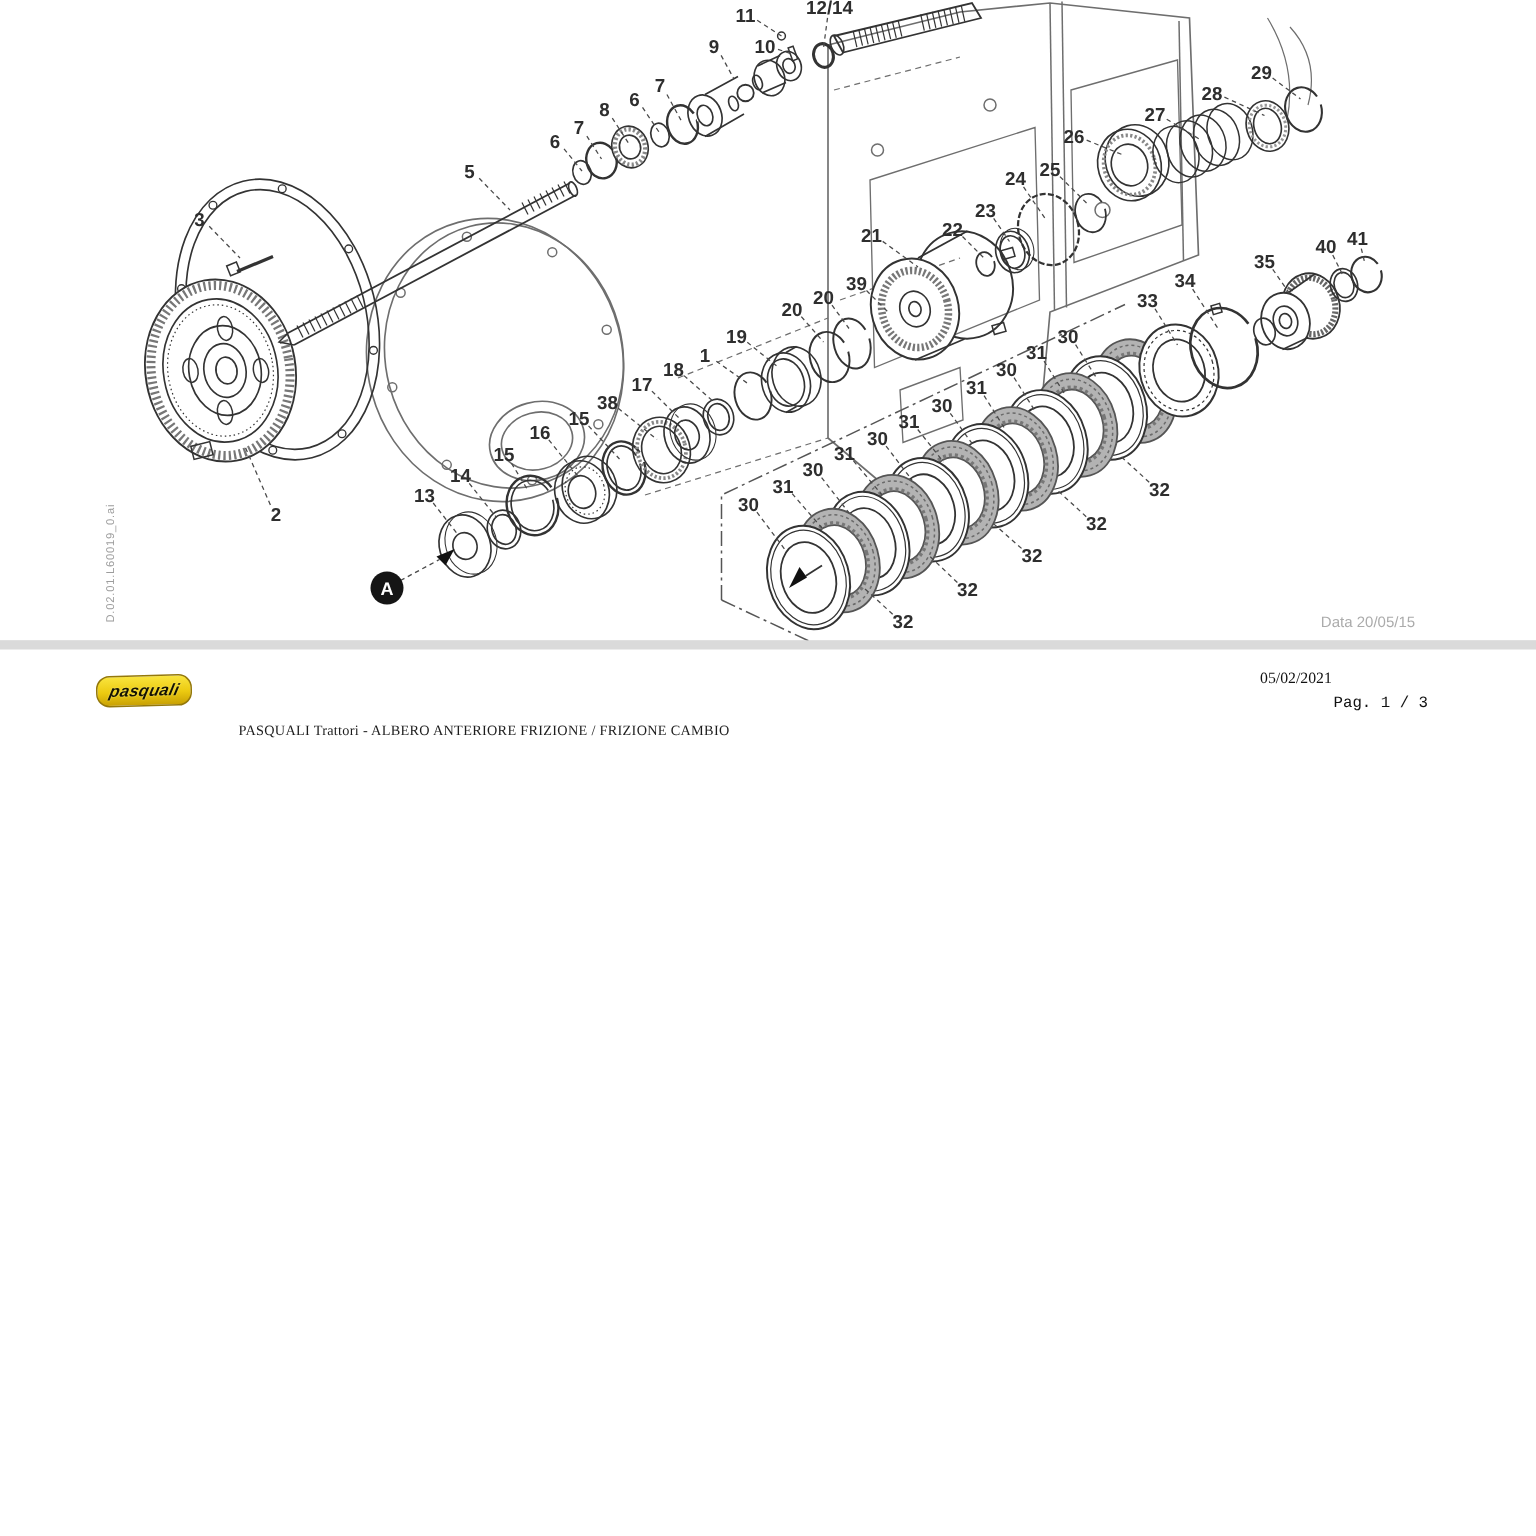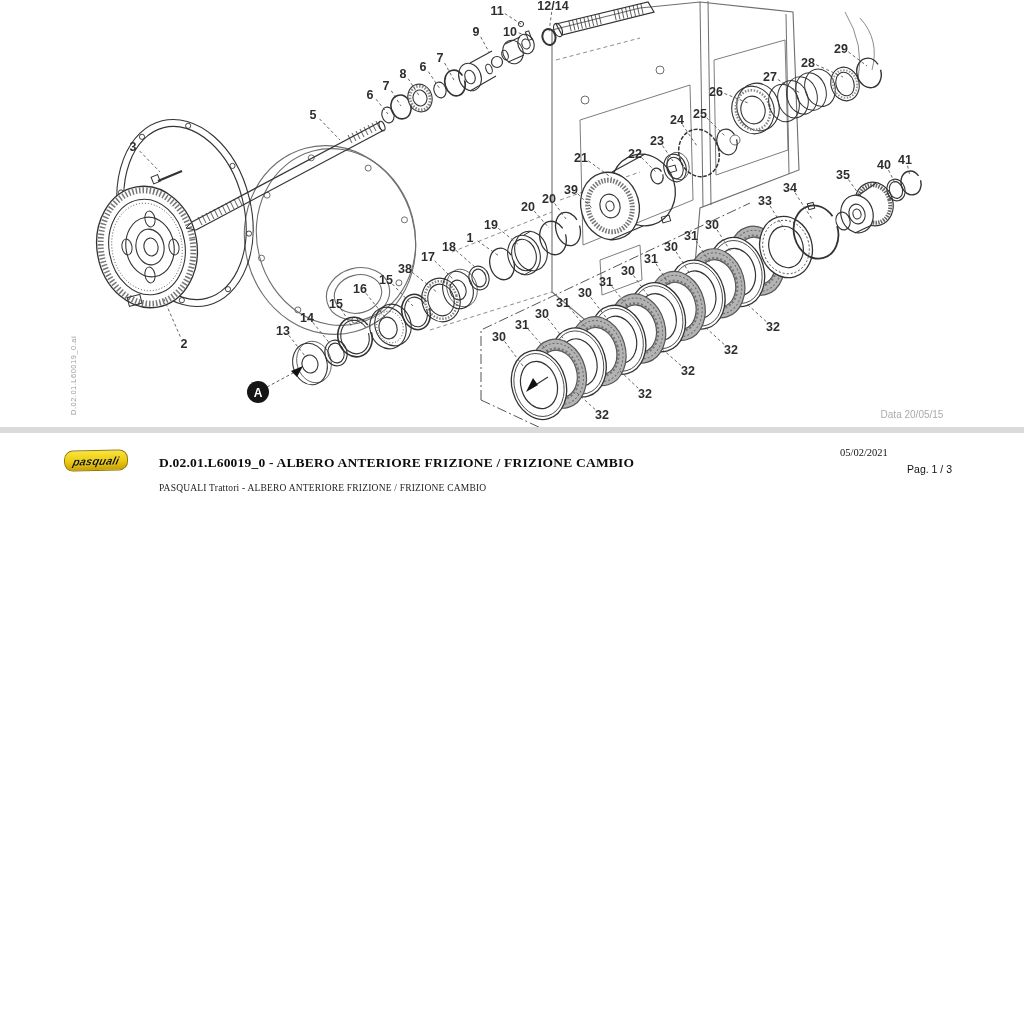--- a/index.html
+++ b/index.html
@@ -12,21 +12,21 @@
         display:flex;align-items:center;justify-content:center;transform:rotate(-1.5deg);}
   .logo span{font-style:italic;font-weight:bold;font-size:11px;color:#151200;
         letter-spacing:.2px;transform:skewX(-14deg);text-shadow:0 0 1px #fff68a;}
   .hdr-small{position:absolute;left:159px;top:443px;font-family:"Liberation Serif",serif;
         font-size:9.5px;color:#1c1c1c;letter-spacing:.2px;margin-top:40px;}
   .hdr-title{position:absolute;left:159px;top:455px;font-family:"Liberation Serif",serif;
         font-size:13.5px;font-weight:bold;color:#0d0d0d;letter-spacing:.2px;}
   .hdr-date{position:absolute;left:840px;top:447px;width:112px;
         font-family:"Liberation Serif",serif;font-size:10.5px;color:#111;}
   .hdr-page{position:absolute;left:840px;top:463px;width:112px;text-align:right;
-        font-family:Liberation Sans, sans-serif;font-size:10.5px;color:#111;}
+        font-family:Liberation Mono, monospace;font-size:10.5px;color:#111;}
 </style>
 </head>
 <body>
 
 <div class="page">
   <svg id="diagram" width="1024" height="430" viewBox="0 0 1024 430">
       <g>
         <path d="M552,30 L640,8 L700,2 L793,12 L799,170 L700,208 L692,298 L597,330 L552,292 Z" fill="none" stroke="#6e6e6e" stroke-width="1.1"></path>
         <line x1="700" y1="2" x2="703" y2="207" stroke="#6e6e6e" stroke-width="1"></line>
         <line x1="708" y1="1" x2="711" y2="205" stroke="#6e6e6e" stroke-width="1"></line>
@@ -396,16 +396,15 @@
         <text x="905" y="163.5" text-anchor="middle" fill="#2e2e2e" font-family="&quot;Liberation Sans&quot;,sans-serif" font-size="12.5px" font-weight="bold">41</text>
       </g>
     </svg>
 
   <div class="band"></div>
 
   <div class="logo">
     <span>pasquali</span>
   </div>
   <div class="hdr-small">PASQUALI Trattori - ALBERO ANTERIORE FRIZIONE / FRIZIONE CAMBIO</div>
-  <div class="hdr-title">D.02.01.L60019_0 - ALBERO ANTERIORE FRIZIONE / FRIZIONE CAMBIO</div>
   <div class="hdr-date">05/02/2021</div>
   <div class="hdr-page">Pag. 1 / 3</div>
 </div>
 
 </body></html>

